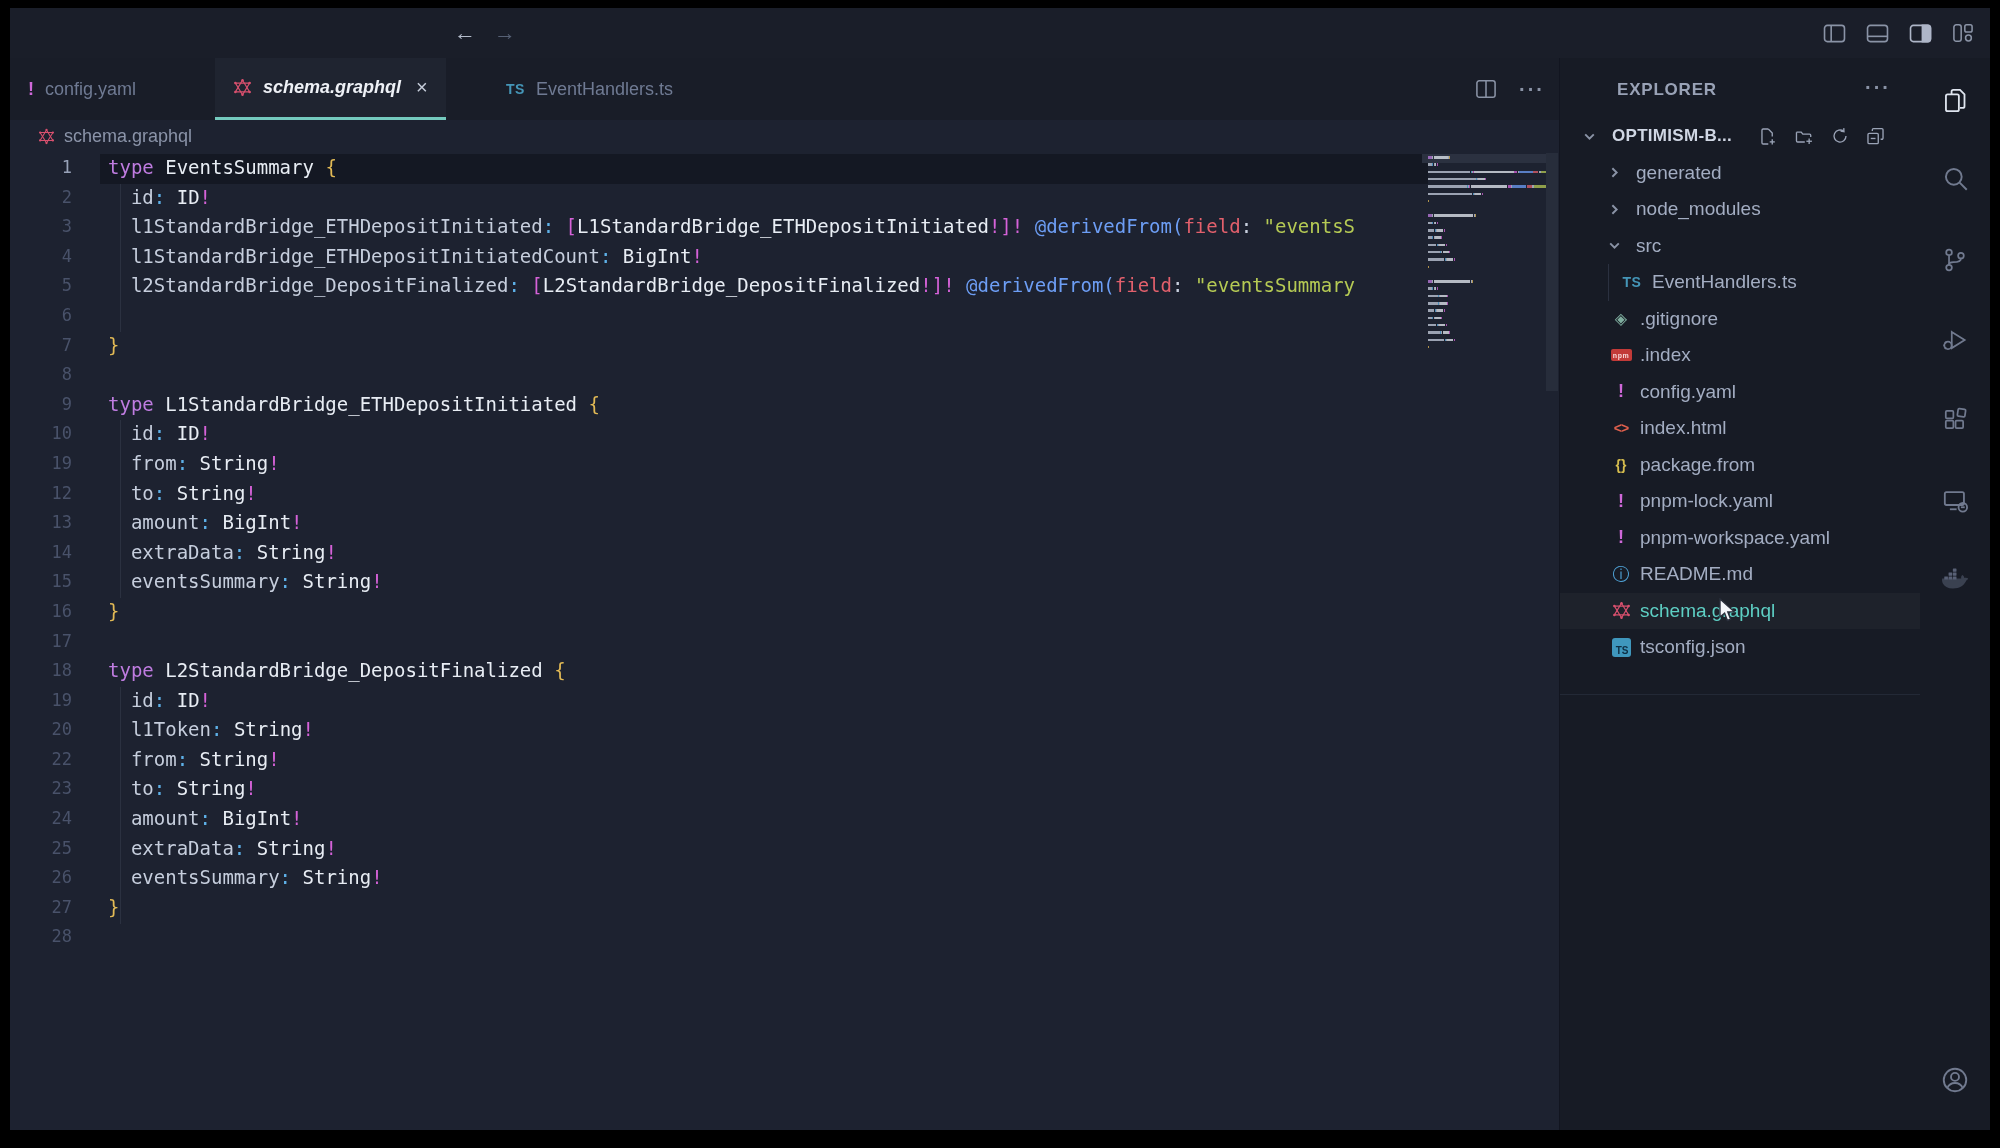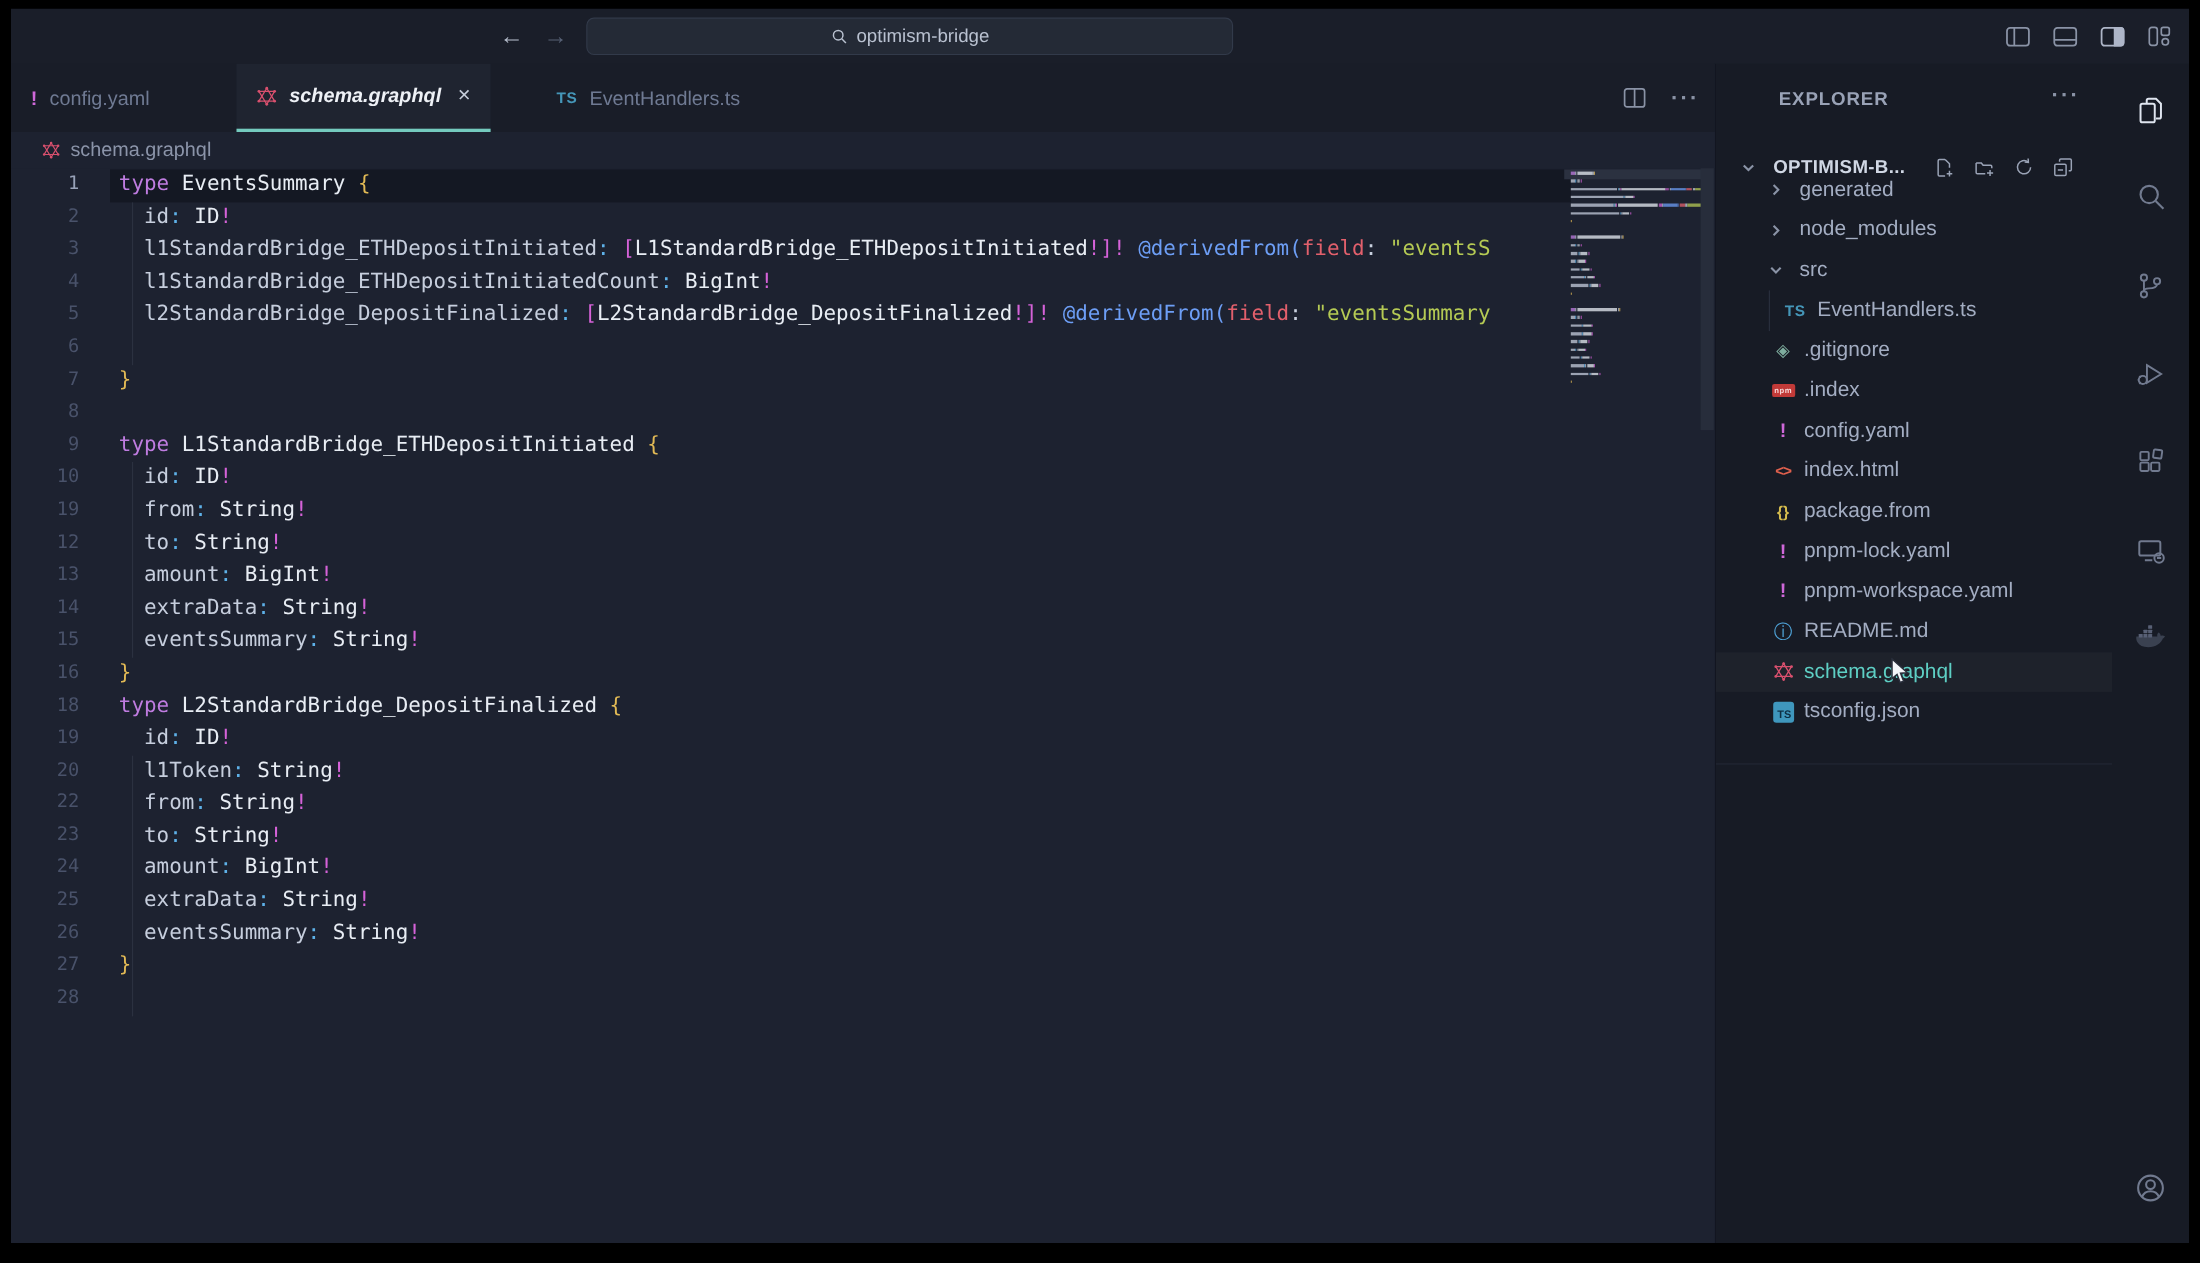--- a/index.html
+++ b/index.html
@@ -84,27 +84,20 @@
   .mouse-cursor { position:absolute; z-index:50; }
 </style>
 </head>
 <body>
 
 <div class="window">
 
   <div class="titlebar">
     <div class="nav-arrow" style="left:440px;">←</div>
     <div class="nav-arrow fwd" style="left:480px;">→</div>
-    <div class="searchbox">
-      <svg width="16" height="16" viewBox="0 0 24 24" fill="none" stroke="currentColor" stroke-width="2">
-          <circle cx="10.5" cy="10.5" r="6.5"></circle>
-          <line x1="15.3" y1="15.3" x2="21" y2="21"></line>
-        </svg>
-      <span>optimism-bridge</span>
-    </div>
     <div class="win-controls">
       <span class="wc">
         <svg width="23" height="19" viewBox="0 0 24 20" fill="none" stroke="currentColor" stroke-width="1.7">
             <rect x="1.5" y="1.5" width="21" height="17" rx="3"></rect>
             <line x1="8.5" y1="1.5" x2="8.5" y2="18.5"></line>
           </svg>
       </span>
       <span class="wc">
         <svg width="23" height="19" viewBox="0 0 24 20" fill="none" stroke="currentColor" stroke-width="1.7">
             <rect x="1.5" y="1.5" width="21" height="17" rx="3"></rect>
@@ -194,20 +187,21 @@
             <div class="code-line"><span class="gut">7</span><span class="txt"><span class="tk-y">}</span></span></div>
             <div class="code-line"><span class="gut">8</span><span class="txt"></span></div>
             <div class="code-line"><span class="gut">9</span><span class="txt"><span class="tk-k">type</span><span class="tk-p"> </span><span class="tk-t">L1StandardBridge_ETHDepositInitiated</span><span class="tk-p"> </span><span class="tk-y">{</span></span></div>
             <div class="code-line"><span class="gut">10</span><span class="txt"><span class="tk-p">  </span><span class="tk-f">id</span><span class="tk-c">:</span><span class="tk-p"> </span><span class="tk-t">ID</span><span class="tk-b">!</span></span></div>
             <div class="code-line"><span class="gut">19</span><span class="txt"><span class="tk-p">  </span><span class="tk-f">from</span><span class="tk-c">:</span><span class="tk-p"> </span><span class="tk-t">String</span><span class="tk-b">!</span></span></div>
             <div class="code-line"><span class="gut">12</span><span class="txt"><span class="tk-p">  </span><span class="tk-f">to</span><span class="tk-c">:</span><span class="tk-p"> </span><span class="tk-t">String</span><span class="tk-b">!</span></span></div>
             <div class="code-line"><span class="gut">13</span><span class="txt"><span class="tk-p">  </span><span class="tk-f">amount</span><span class="tk-c">:</span><span class="tk-p"> </span><span class="tk-t">BigInt</span><span class="tk-b">!</span></span></div>
             <div class="code-line"><span class="gut">14</span><span class="txt"><span class="tk-p">  </span><span class="tk-f">extraData</span><span class="tk-c">:</span><span class="tk-p"> </span><span class="tk-t">String</span><span class="tk-b">!</span></span></div>
             <div class="code-line"><span class="gut">15</span><span class="txt"><span class="tk-p">  </span><span class="tk-f">eventsSummary</span><span class="tk-c">:</span><span class="tk-p"> </span><span class="tk-t">String</span><span class="tk-b">!</span></span></div>
             <div class="code-line"><span class="gut">16</span><span class="txt"><span class="tk-y">}</span></span></div>
+            <div class="code-line"><span class="gut">17</span><span class="txt"></span></div>
             <div class="code-line"><span class="gut">18</span><span class="txt"><span class="tk-k">type</span><span class="tk-p"> </span><span class="tk-t">L2StandardBridge_DepositFinalized</span><span class="tk-p"> </span><span class="tk-y">{</span></span></div>
             <div class="code-line"><span class="gut">19</span><span class="txt"><span class="tk-p">  </span><span class="tk-f">id</span><span class="tk-c">:</span><span class="tk-p"> </span><span class="tk-t">ID</span><span class="tk-b">!</span></span></div>
             <div class="code-line"><span class="gut">20</span><span class="txt"><span class="tk-p">  </span><span class="tk-f">l1Token</span><span class="tk-c">:</span><span class="tk-p"> </span><span class="tk-t">String</span><span class="tk-b">!</span></span></div>
             <div class="code-line"><span class="gut">22</span><span class="txt"><span class="tk-p">  </span><span class="tk-f">from</span><span class="tk-c">:</span><span class="tk-p"> </span><span class="tk-t">String</span><span class="tk-b">!</span></span></div>
             <div class="code-line"><span class="gut">23</span><span class="txt"><span class="tk-p">  </span><span class="tk-f">to</span><span class="tk-c">:</span><span class="tk-p"> </span><span class="tk-t">String</span><span class="tk-b">!</span></span></div>
             <div class="code-line"><span class="gut">24</span><span class="txt"><span class="tk-p">  </span><span class="tk-f">amount</span><span class="tk-c">:</span><span class="tk-p"> </span><span class="tk-t">BigInt</span><span class="tk-b">!</span></span></div>
             <div class="code-line"><span class="gut">25</span><span class="txt"><span class="tk-p">  </span><span class="tk-f">extraData</span><span class="tk-c">:</span><span class="tk-p"> </span><span class="tk-t">String</span><span class="tk-b">!</span></span></div>
             <div class="code-line"><span class="gut">26</span><span class="txt"><span class="tk-p">  </span><span class="tk-f">eventsSummary</span><span class="tk-c">:</span><span class="tk-p"> </span><span class="tk-t">String</span><span class="tk-b">!</span></span></div>
             <div class="code-line"><span class="gut">27</span><span class="txt"><span class="tk-y">}</span></span></div>
             <div class="code-line"><span class="gut">28</span><span class="txt"></span></div>
@@ -424,21 +418,21 @@
         <div class="scroll-slider"></div>
       </div>
     </div>
 
     <div class="sidebar">
       <div class="sb-header">
         <span class="sb-title">EXPLORER</span>
         <span class="dots">···</span>
       </div>
       <div class="tree" id="file-tree">
-          <div class="tree-row project" style="top: 16px;">
+          <div class="tree-row project" style="top: 0px;">
             <span class="chev" style="left:22px;">
               <svg style="" width="15" height="15" viewBox="0 0 14 14" fill="none" stroke="currentColor" stroke-width="1.8">
                 <polyline points="3,5 7,9 11,5"></polyline>
               </svg>
             </span>
             <span class="lbl" style="left:52px;">OPTIMISM-B...</span>
             <span class="proj-actions">
               <span style="display:flex;">
                 <svg width="19" height="19" viewBox="0 0 24 24" fill="none" stroke="currentColor" stroke-width="1.7">
                   <path d="M13 2.5 H6.5 A1.5 1.5 0 0 0 5 4 v16 a1.5 1.5 0 0 0 1.5 1.5 H13"></path>

